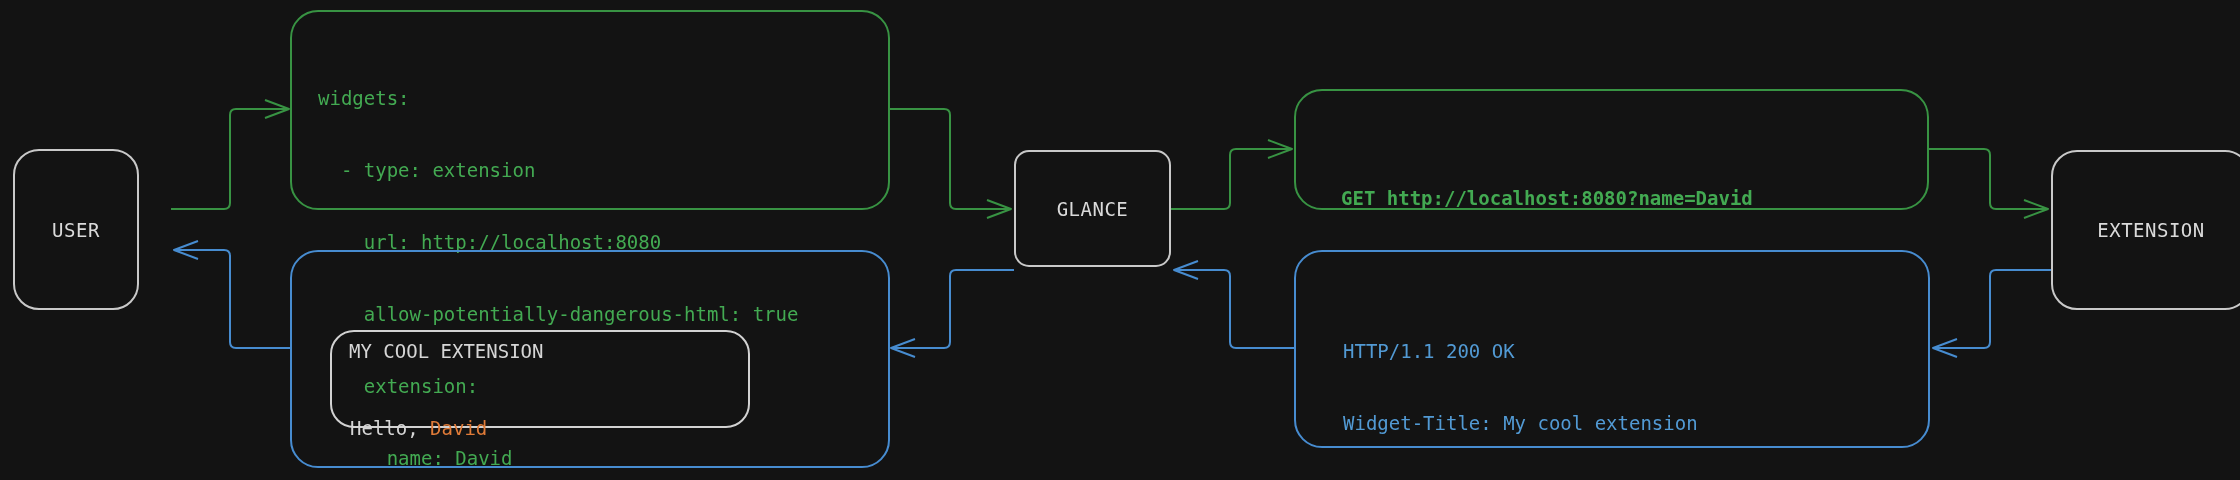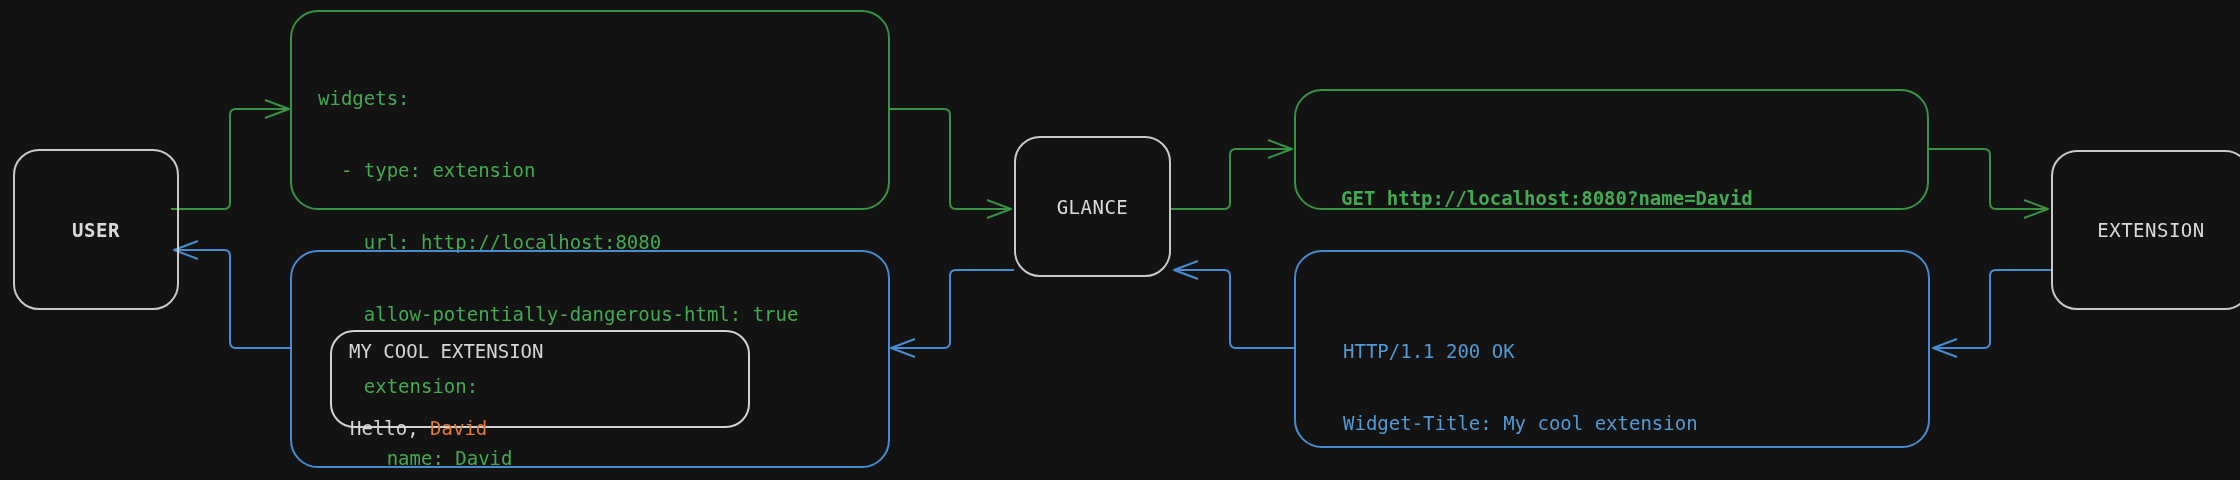--- a/index.html
+++ b/index.html
@@ -93,24 +93,24 @@
     <path class="blue" d="M 1294 348 L 1236 348 Q 1230 348 1230 342 L 1230 276 Q 1230 270 1224 270 L 1175 270"></path>
     <path class="blue" d="M 1198 261 L 1174 270 L 1198 279"></path>
 
     <path class="blue" d="M 1014 270 L 956 270 Q 950 270 950 276 L 950 342 Q 950 348 944 348 L 892 348"></path>
     <path class="blue" d="M 915 339 L 891 348 L 915 357"></path>
 
     <path class="blue" d="M 290 348 L 236 348 Q 230 348 230 342 L 230 256 Q 230 250 224 250 L 175 250"></path>
     <path class="blue" d="M 198 241 L 174 250 L 198 259"></path>
   </svg>
 
-  <div class="node" style="left:13px; top:149px; width:166px; height:161px;font-weight:bold;">
+  <div class="node" style="left:13px; top:149px; width:126px; height:161px;">
     <span>USER</span>
   </div>
-  <div class="node" style="left:1014px; top:136px; width:157px; height:141px;">
+  <div class="node" style="left:1014px; top:150px; width:157px; height:117px;border-radius:15px;">
     <span>GLANCE</span>
   </div>
   <div class="node" style="left:2051px; top:150px; width:200px; height:160px;">
     <span>EXTENSION</span>
   </div>
 
   <div class="box green-box" style="left:290px; top:10px; width:600px; height:200px;"></div>
   <div class="code green-text" style="left:318px; top:38px;">
     <div class="code-line">widgets:</div>
     <div class="code-line">  - type: extension</div>

